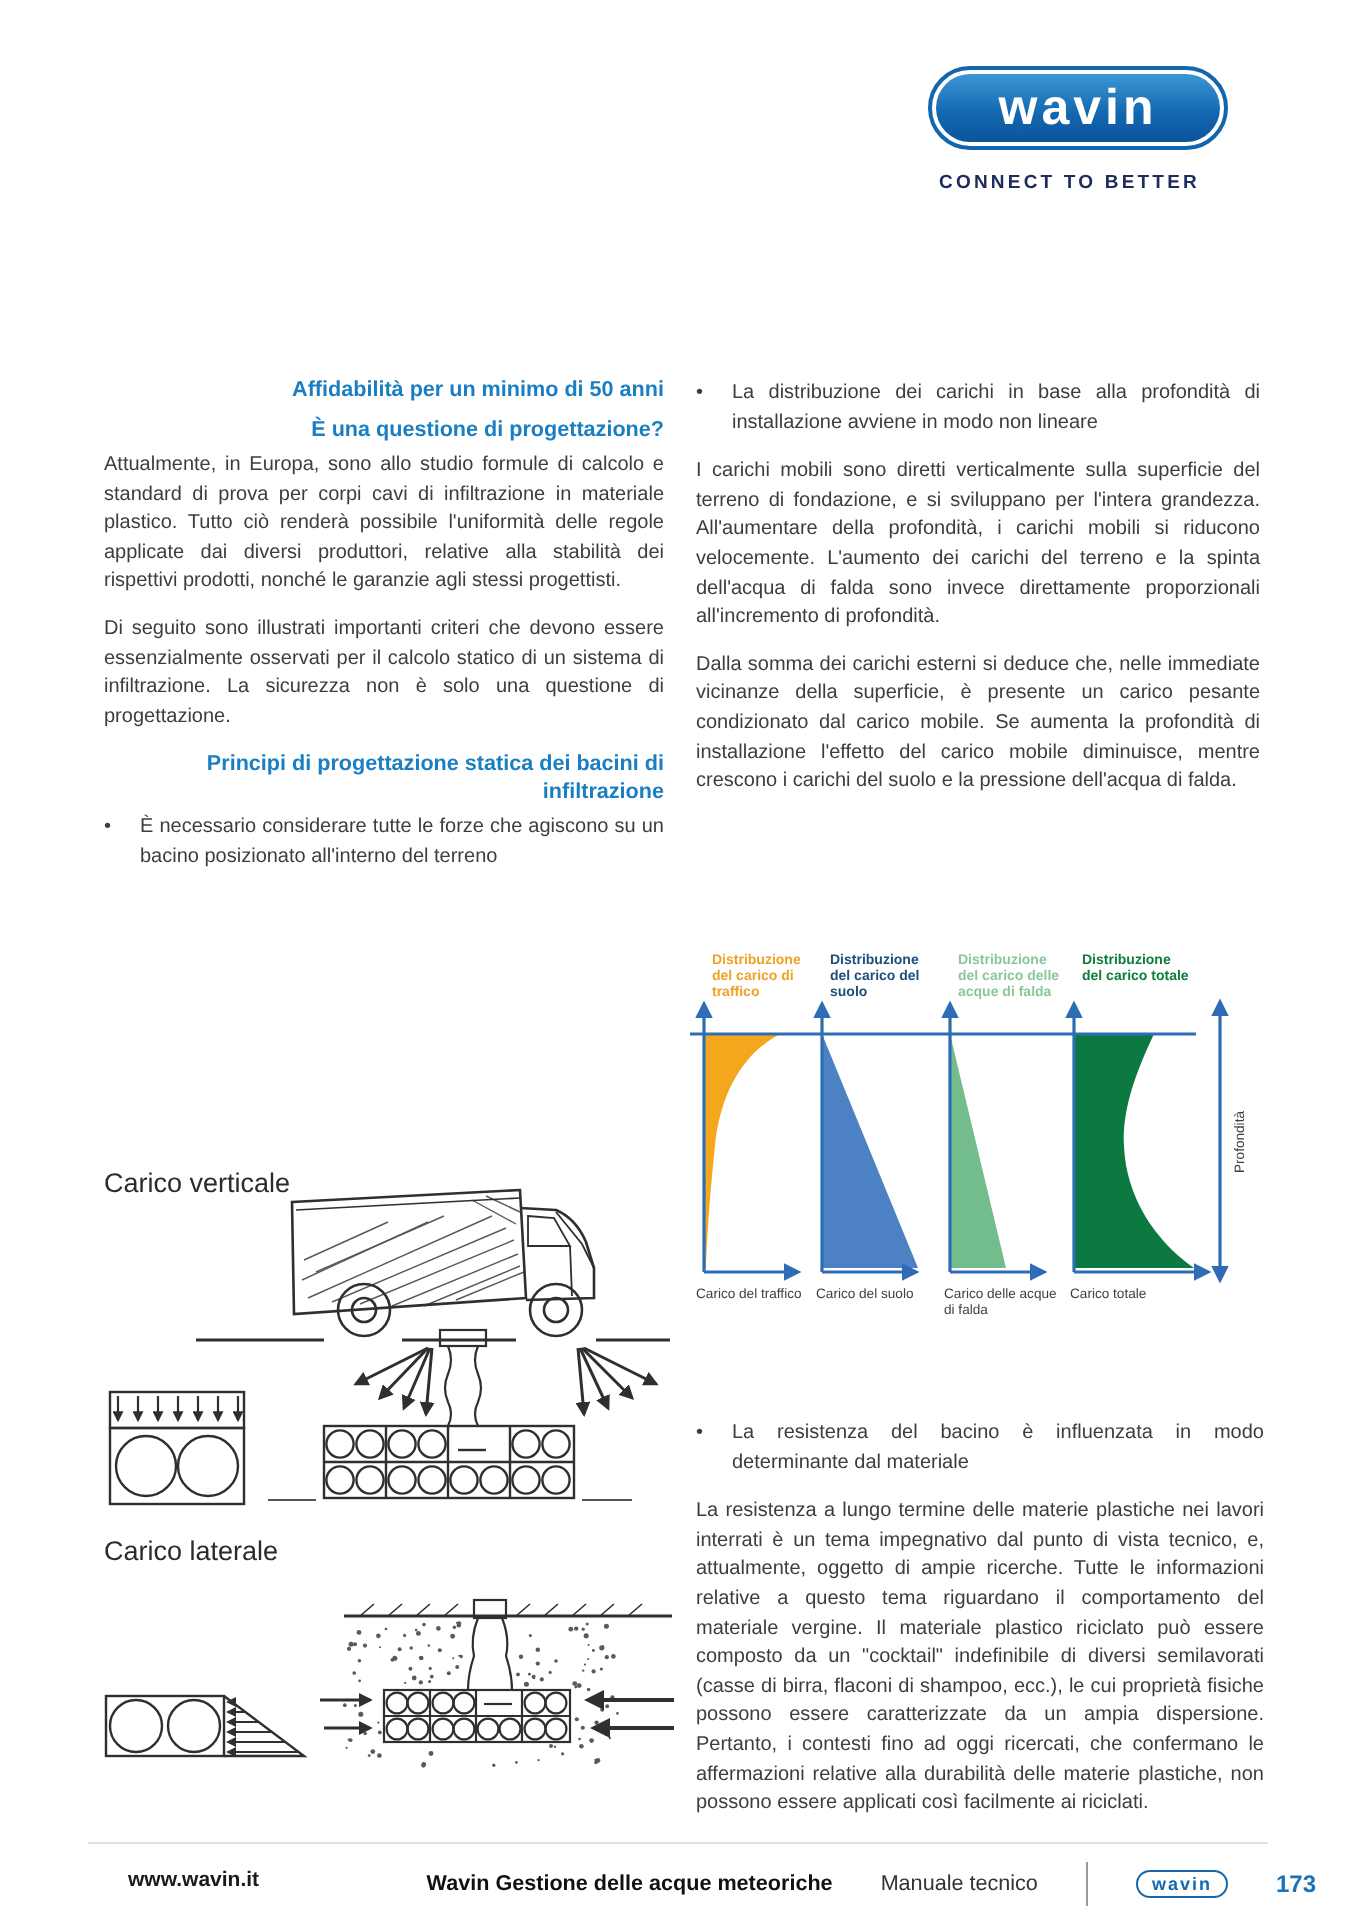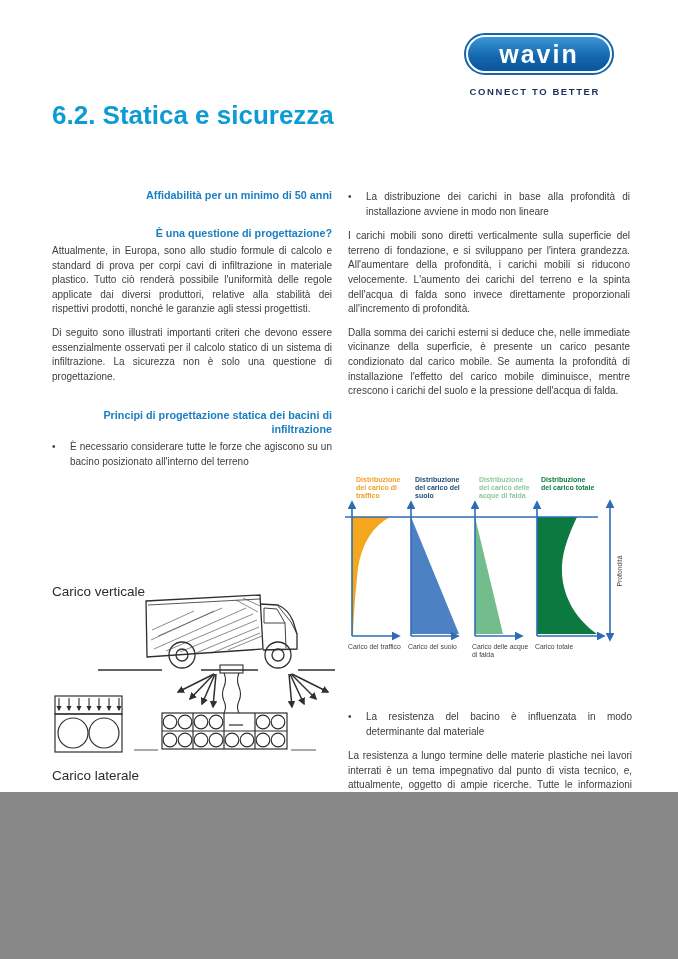--- a/index.html
+++ b/index.html
@@ -1,16 +1,16 @@
 <!DOCTYPE html>
 <html><head>
 <meta charset="utf-8">
 <style>
   html,body{margin:0;padding:0;background:#888;}
-  .page{position:relative;width:678px;height:792px;background:#ffffff;overflow:hidden;
+  .page{position:relative;width:678px;height:959px;background:#ffffff;overflow:hidden;
         font-family:"Liberation Sans",sans-serif;color:#3d3d3d;}
   
   .logo-outer{position:absolute;right:64px;top:33px;width:150px;height:42px;background:#fff;
               border:2px solid #1266ad;border-radius:26px;padding:2px;box-sizing:border-box;}
   .logo-pill{width:100%;height:100%;border-radius:22px;
              background:linear-gradient(180deg,#3b96d6 0%,#1266ad 60%,#0b559c 100%);
              display:flex;align-items:center;justify-content:center;}
   .logo-pill span{color:#fff;font-weight:bold;font-size:25px;letter-spacing:2px;line-height:1;}
   .tagline{position:absolute;right:78px;top:86px;font-size:9.5px;font-weight:bold;
            letter-spacing:1.6px;color:#1d2c5b;}
@@ -18,21 +18,21 @@
   
   .col{position:absolute;font-size:10px;line-height:14.6px;text-align:justify;}
   .col-left{left:52px;top:188px;width:280px;}
   .col-right-1{left:348px;top:188px;width:282px;}
   .col-right-2{left:348px;top:708px;width:284px;}
   h3{margin:0 0 4px 0;font-size:10.8px;line-height:14px;color:#1a7fc2;text-align:right;}
   .col p{margin:0 0 9px 0;}
   .bullet{display:flex;margin:2px 0 10px 0;}
   .bullet .dot{width:18px;flex:0 0 18px;text-align:left;}
   .bullet .btxt{flex:1;text-align:justify;}
-  .mt6{margin-top:24px;}
+  .mt6{margin-top:6px;}
   
   .fig-label{position:absolute;font-size:13.5px;color:#2b2b2b;}
   #fig1-label{left:52px;top:584px;}
   #fig2-label{left:52px;top:768px;}
   .sketch{position:absolute;}
   #fig1-svg{left:46px;top:592px;}
   #fig2-svg{left:44px;top:793px;}
   #chart-svg{position:absolute;left:345px;top:468px;}
   
   .footer-rule{position:absolute;left:44px;top:921px;width:590px;height:1px;background:#e2e2e2;}
@@ -51,21 +51,20 @@
 <body>
 
 <div class="page">
 
   <div class="logo-outer">
     <div class="logo-pill">
       <span>wavin</span>
     </div>
   </div>
   <div class="tagline">CONNECT TO BETTER</div>
-  <div class="page-title">6.2. Statica e sicurezza</div>
 
   <div class="col col-left">
     <h3>Affidabilità per un minimo di 50 anni</h3>
     <h3 class="mt6">È una questione di progettazione?</h3>
     <p>Attualmente, in Europa, sono allo studio formule di calcolo e standard di prova per corpi cavi di infiltrazione in materiale plastico. Tutto ciò renderà possibile l'uniformità delle regole applicate dai diversi produttori, relative alla stabilità dei rispettivi prodotti, nonché le garanzie agli stessi progettisti.</p>
     <p>Di seguito sono illustrati importanti criteri che devono essere essenzialmente osservati per il calcolo statico di un sistema di infiltrazione. La sicurezza non è solo una questione di progettazione.</p>
     <h3 class="mt6">Principi di progettazione statica dei bacini di infiltrazione</h3>
     <div class="bullet">
       <span class="dot">•</span>
       <span class="btxt">È necessario considerare tutte le forze che agiscono su un bacino posizionato all'interno del terreno</span>

